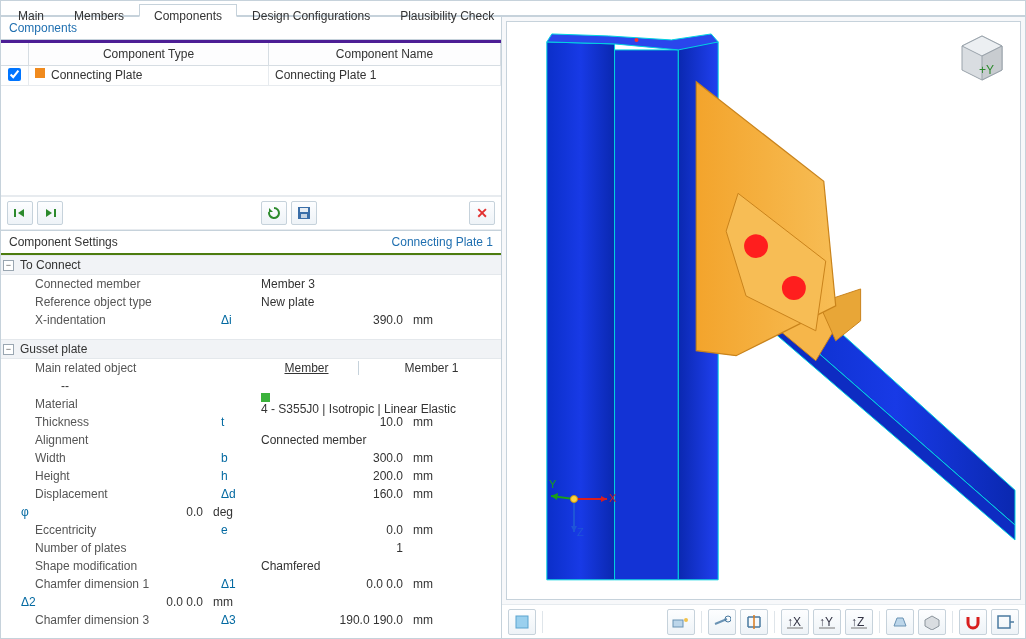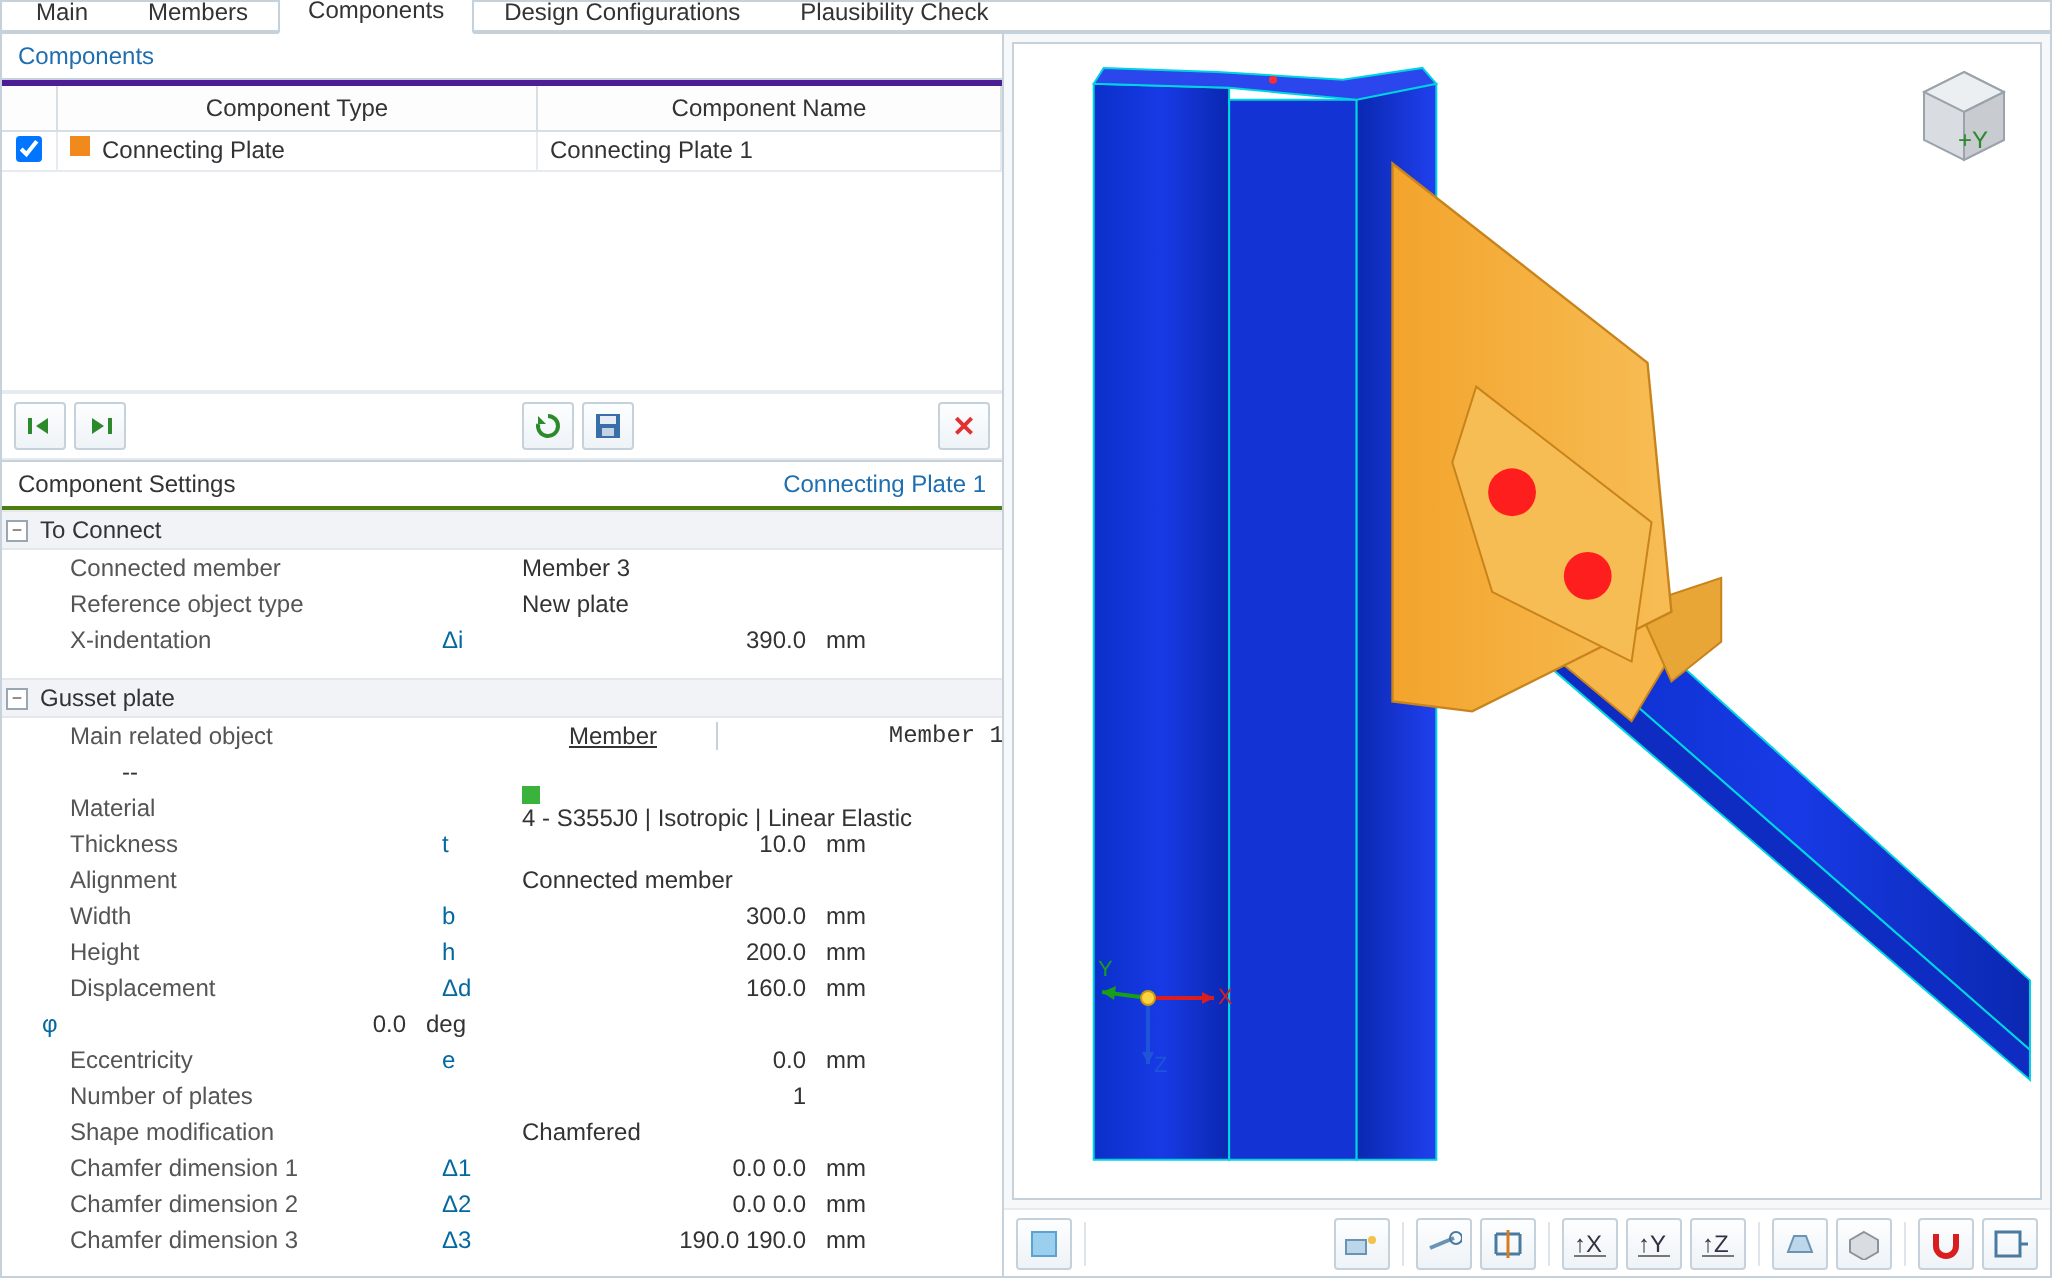--- a/index.html
+++ b/index.html
@@ -1,20 +1,20 @@
 <!DOCTYPE html>
 <html><head>
 <meta charset="utf-8">
 <style>
   *{box-sizing:border-box;margin:0;padding:0;font-family:"Segoe UI",Tahoma,sans-serif;font-size:12px;color:#333}
   html,body{width:1026px;height:639px;background:#fff;overflow:hidden}
   .app{width:1026px;height:639px;border:1px solid #c6d2db;background:#fff;display:flex;flex-direction:column}
 
   
-  .tabbar{display:flex;align-items:flex-end;height:15px;padding:2px 2px 0 2px;gap:0;background:#fff}
+  .tabbar{display:flex;height:15px;padding:2px 2px 0 2px;gap:0;background:#fff}
   .tab{padding:4px 14px 4px 14px;color:#333;border:1px solid transparent;border-bottom:none;cursor:pointer;position:relative;top:1px}
   .tab.active{background:#fff;border-color:#c6d2db;border-bottom:1px solid #fff;z-index:2}
   .tabstrip-border{height:1px;background:#c6d2db;margin-top:-1px}
 
   
   .split{display:flex;flex:1;min-height:0}
   .left{width:501px;display:flex;flex-direction:column;border-right:1px solid #c6d2db;background:#fff}
   .right{flex:1;background:#f7f8fa;position:relative;display:flex;flex-direction:column;border-top:1px solid #c6d2db}
   .right-inner{flex:1;position:relative;margin:4px;border:1px solid #c6d2db;background:#fff;overflow:hidden}
 
@@ -194,21 +194,21 @@
           <div class="group-row">
             <span class="tree-btn">−</span>
             <span class="group-label">Gusset plate</span>
           </div>
           <div class="prop-row">
             <div class="pcol-tree"></div>
             <div class="pcol-label sub">Main related object</div>
             <div class="pcol-sym"></div>
             <div class="pcol-valwrap">
               <div class="pcol-val left" style="flex: 0 0 100px; text-align: center; text-decoration: underline;">Member</div>
-              <div class="pcol-val left" style="text-align: right; font-family: Liberation Mono, monospace;">Member 1</div>
+              <div class="pcol-val left" style="text-align: center;">Member 1</div>
             </div>
           </div>
           <div class="prop-row">
             <div class="pcol-tree"></div>
             <div class="pcol-sym"></div>
             <div class="pcol-valwrap">
               <div class="pcol-val left" style="text-align: left; flex: 1 1 0%;">--</div>
               <div class="pcol-unit"></div>
             </div>
           </div>
@@ -304,21 +304,20 @@
             <div class="pcol-tree"></div>
             <div class="pcol-label sub">Chamfer dimension 1</div>
             <div class="pcol-sym">Δ1</div>
             <div class="pcol-valwrap">
               <div class="pcol-val">0.0 0.0</div>
               <div class="pcol-unit">mm</div>
             </div>
           </div>
           <div class="prop-row">
             <div class="pcol-tree"></div>
-            <div class="pcol-label sub">Chamfer dimension 2</div>
             <div class="pcol-sym">Δ2</div>
             <div class="pcol-valwrap">
               <div class="pcol-val">0.0 0.0</div>
               <div class="pcol-unit">mm</div>
             </div>
           </div>
           <div class="prop-row">
             <div class="pcol-tree"></div>
             <div class="pcol-label sub">Chamfer dimension 3</div>
             <div class="pcol-sym">Δ3</div>

